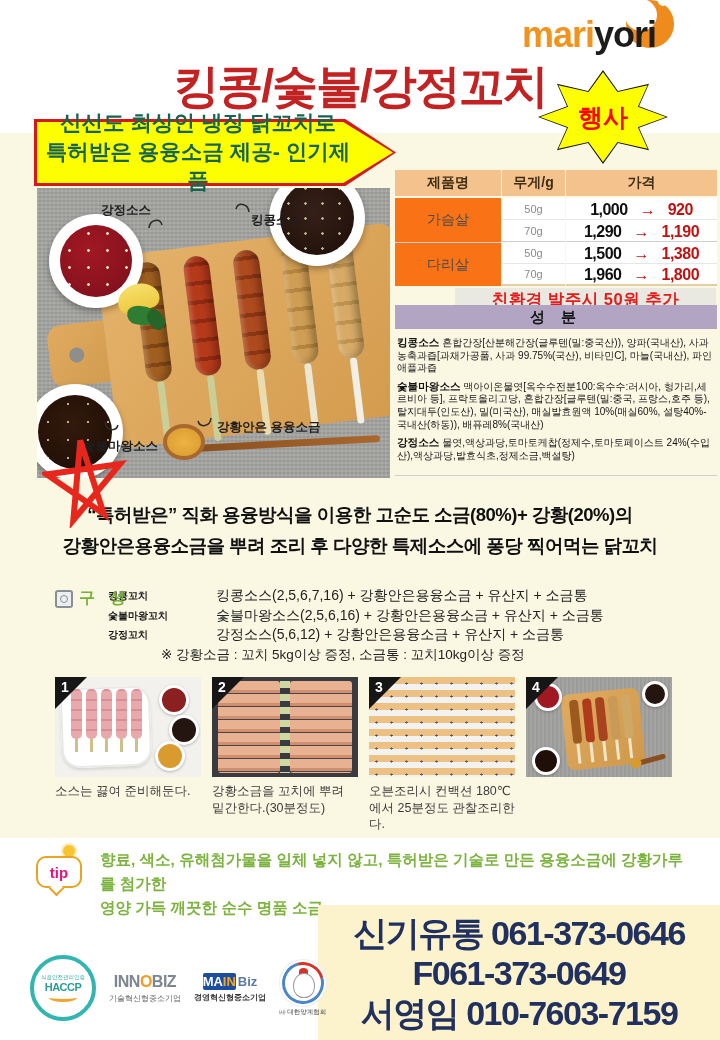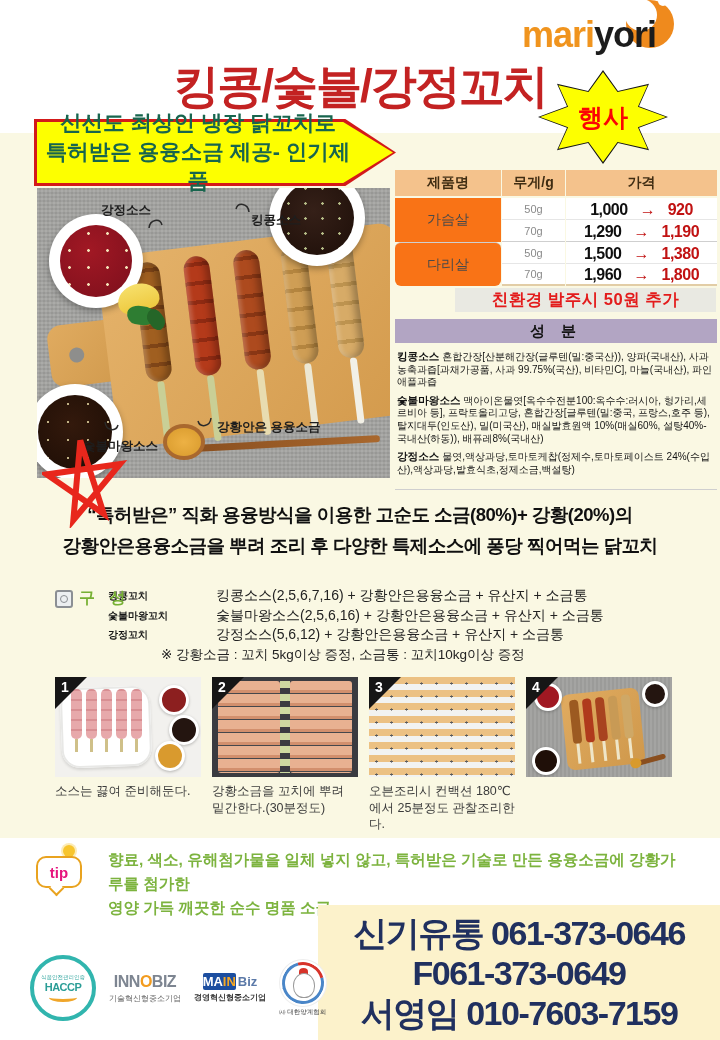--- a/index.html
+++ b/index.html
@@ -61,31 +61,31 @@
   .curl{position:absolute;width:18px;height:14px;}
   .c1{left:110px;top:28px;} .c2{left:196px;top:12px;} .c3{left:66px;top:232px;} .c4{left:158px;top:228px;}
   .doodle-star{position:absolute;left:42px;top:434px;width:88px;height:94px;z-index:7;}
 
   
   .ptable{position:absolute;left:395px;top:170px;width:322px;z-index:2;}
   .pt-head{display:grid;grid-template-columns:106px 63px 151px;column-gap:1px;height:26px;margin-bottom:2px;}
   .pt-head div{background:#f4c28c;display:flex;align-items:center;justify-content:center;font-size:14px;font-weight:800;color:#3f2c12;}
   .pt-body{display:grid;grid-template-columns:106px 63px 151px;column-gap:1px;grid-auto-rows:22px;}
   .pt-prod{background:#f97316;display:flex;align-items:center;justify-content:center;font-size:14px;color:#4a4a4a;}
-  .pt-prod1{grid-row:1/3;grid-column:1;} .pt-prod2{grid-row:3/5;grid-column:1;border-top:1px solid #cfcfcf;border-radius:6px;}
+  .pt-prod1{grid-row:1/3;grid-column:1;} .pt-prod2{grid-row:3/5;grid-column:1;border-top:1px solid #cfcfcf;}
   .pt-w{background:#fff;display:flex;align-items:center;justify-content:center;font-size:11px;color:#8a8a8a;}
   .pt-p{background:#fff;display:flex;align-items:flex-end;justify-content:center;gap:12px;}
   .r1{border-bottom:1px solid #e6e6e6;} .r2{border-bottom:1px solid #cfcfcf;} .r3{border-bottom:1px solid #e6e6e6;} .r4{border-bottom:2px solid #e2cda6;}
   .pt-p .old{font-weight:800;font-size:16px;color:#0f0f0f;letter-spacing:-0.5px;}
   .pt-p .arr{font-weight:800;font-size:16px;color:#c11212;}
   .pt-p .new{font-weight:800;font-size:16px;color:#c11212;letter-spacing:-0.5px;}
   .eco{position:absolute;left:455px;top:288px;width:261px;height:24px;background:#e9e9e2;display:flex;align-items:center;justify-content:center;font-size:16.5px;font-weight:800;color:#e31b1b;letter-spacing:0.5px;z-index:2;}
 
   
-  .ingr{position:absolute;left:395px;top:319px;width:322px;z-index:2;}
+  .ingr{position:absolute;left:395px;top:305px;width:322px;z-index:2;}
   .ingr-head{height:24px;background:#b2a5c3;display:flex;align-items:center;justify-content:center;font-size:15px;font-weight:800;color:#141414;letter-spacing:6px;}
   .ingr-body{padding:7px 2px 8px 2px;border-bottom:1px solid #cfcfcf;}
   .ingr-body p{margin:0 0 5px 0;font-size:10px;line-height:12.6px;color:#141414;}
   .ingr-body b{font-size:10.6px;}
 
   
   .desc{position:absolute;left:0;top:499px;width:720px;text-align:center;font-size:18.5px;font-weight:700;color:#101010;line-height:31px;letter-spacing:-0.5px;z-index:2;}
 
   
   .comp{position:absolute;left:55px;top:586px;width:625px;z-index:2;}
@@ -123,21 +123,21 @@
   .mini-sk{position:absolute;top:6px;width:9px;height:44px;border-radius:4px;}
   .msk1{left:8px;background:#9c5a21;} .msk2{left:21px;background:#b03a1c;} .msk3{left:34px;background:#a8431f;} .msk4{left:47px;background:#c89a55;} .msk5{left:60px;background:#cfa866;}
   .mini-sk i{position:absolute;left:3px;top:44px;width:3px;height:20px;background:#efe6c8;display:block;}
   .mb4a{left:8px;top:6px;width:22px;height:22px;background:#a01822;}
   .mb4b{left:116px;top:4px;width:20px;height:20px;background:#241510;}
   .mb4c{left:6px;top:70px;width:22px;height:22px;background:#1f0f08;}
   .mini-spoon{position:absolute;left:112px;top:80px;width:28px;height:5px;background:#8a4f1f;border-radius:3px;transform:rotate(-15deg);}
   .mini-spoon i{position:absolute;left:-8px;top:-3px;width:11px;height:10px;background:#d89a2c;border-radius:50%;display:block;}
 
   
-  .tip{position:absolute;left:36px;top:846px;width:648px;display:flex;gap:20px;z-index:2;}
+  .tip{position:absolute;left:36px;top:846px;width:648px;display:flex;gap:12px;z-index:2;}
   .tip-icon{position:relative;width:52px;height:52px;flex:0 0 auto;}
   .tip-bubble{position:absolute;left:0;top:10px;width:42px;height:28px;border:2.5px solid #e9a31f;border-radius:10px;background:#fff;display:flex;align-items:center;justify-content:center;color:#e6157e;font-weight:800;font-size:15px;}
   .tip-tail{position:absolute;left:15px;top:37px;width:9px;height:9px;background:#fff;border-left:2.5px solid #e9a31f;border-bottom:2.5px solid #e9a31f;transform:rotate(-45deg);}
   .tip-bulb{position:absolute;left:27px;top:-1px;width:12px;height:12px;background:#f7c52e;border-radius:50%;box-shadow:0 0 0 2px rgba(247,197,46,.35);}
   .tip-bulb-base{position:absolute;left:30px;top:10px;width:6px;height:4px;background:#caa21e;}
   .tip-text{font-size:15.5px;font-weight:700;color:#7cb33e;line-height:24px;padding-top:2px;}
 
   
   .contact{position:absolute;left:318px;top:905px;width:402px;height:135px;background:#fcf2cb;text-align:center;padding-top:8px;box-sizing:border-box;z-index:2;}
   .contact div{font-size:34px;font-weight:800;color:#20305f;line-height:40px;letter-spacing:-1.5px;white-space:nowrap;}

